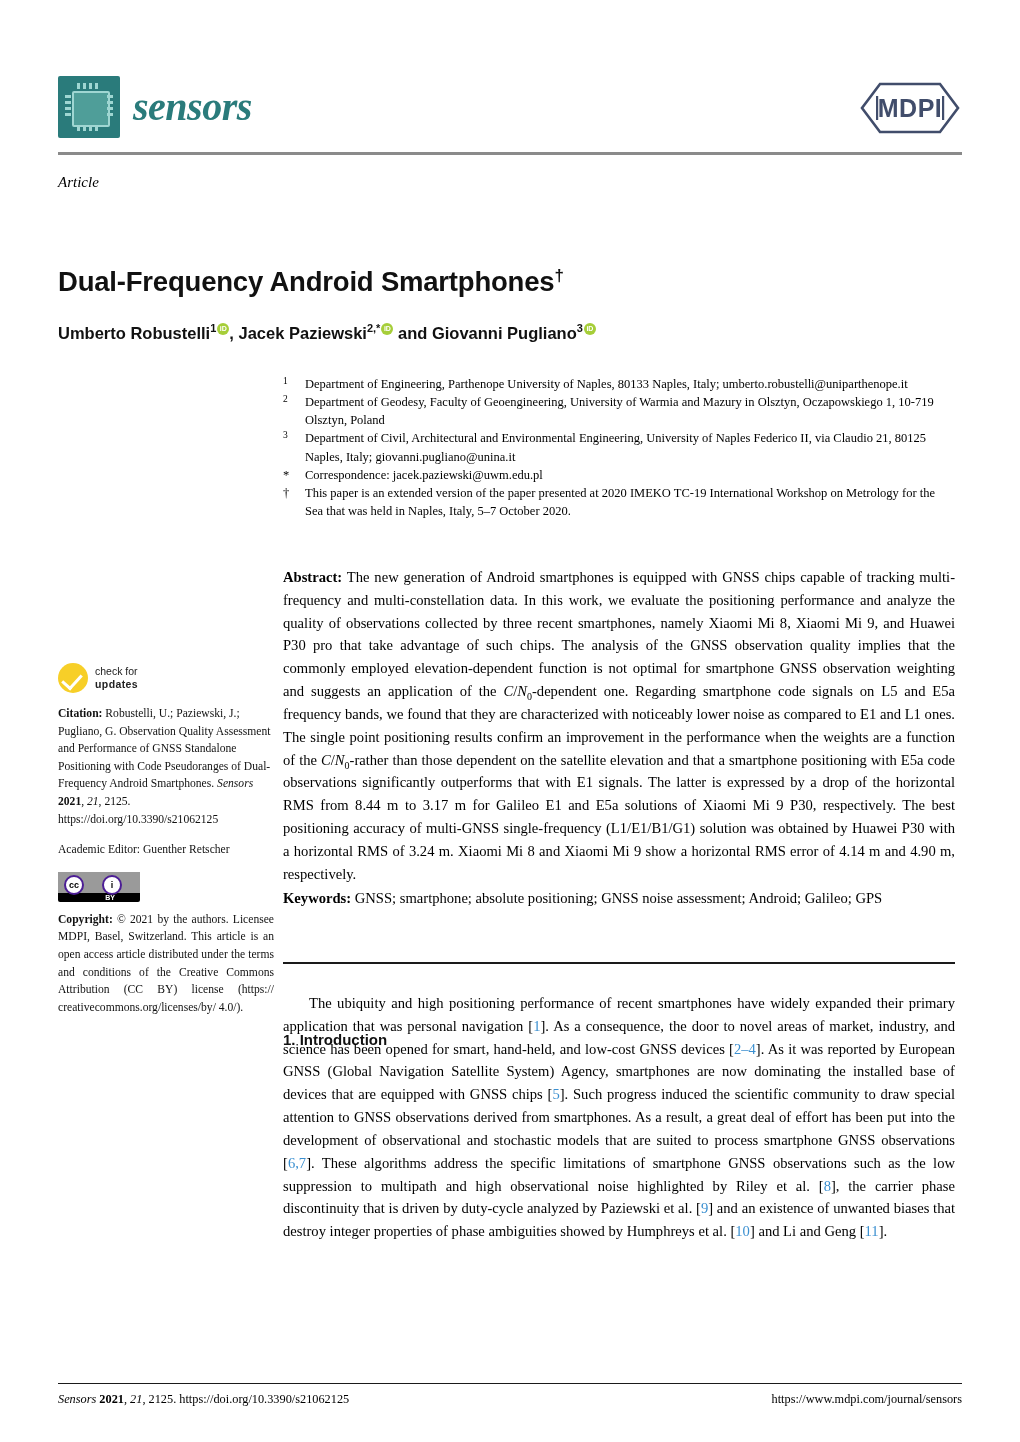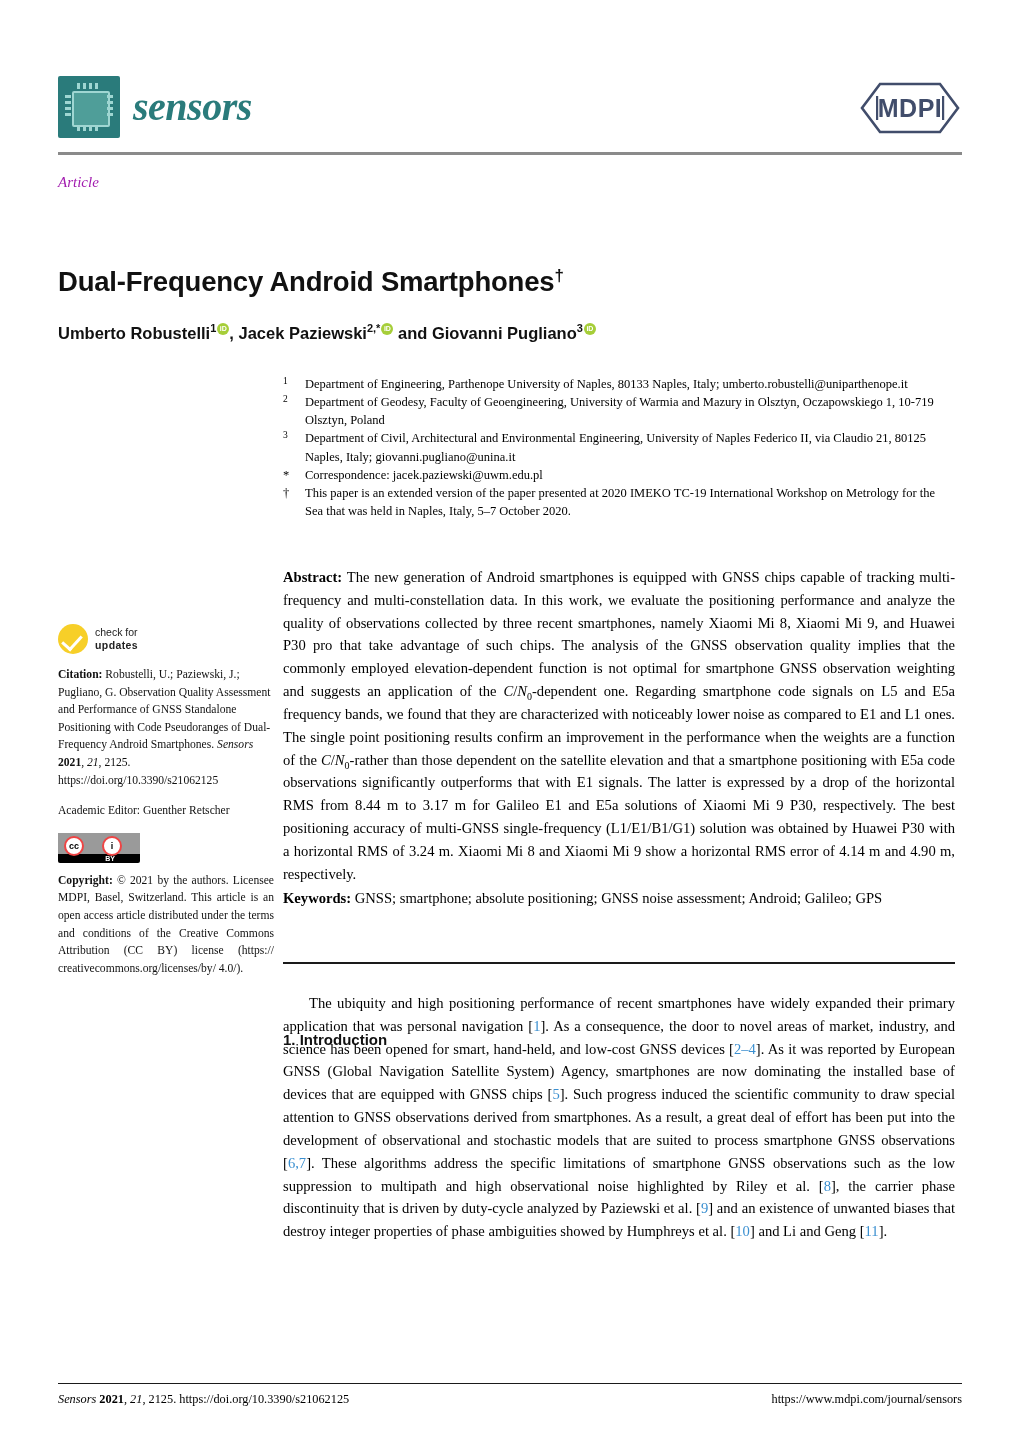--- a/index.html
+++ b/index.html
@@ -83,21 +83,21 @@
     background: #8a8a8a;
   }
 
   
   .article-kind {
     position: absolute;
     left: 58px;
     top: 174px;
     font-style: italic;
     font-size: 15px;
-    color: #a21caf;
+    color: #000000;
   }
   .paper-title {
     position: absolute;
     left: 58px;
     top: 194px;
     width: 880px;
     font-family: "Liberation Sans", sans-serif;
     font-weight: bold;
     font-size: 27.5px;
     line-height: 1.28;
@@ -228,21 +228,21 @@
     line-height: 1.565;
     text-align: justify;
     text-indent: 26px;
   }
   .cite { color: #3a8fd0; }
 
   
   .sidebar {
     position: absolute;
     left: 58px;
-    top: 624px;
+    top: 663px;
     width: 216px;
     font-size: 11.6px;
     line-height: 1.52;
     color: #111;
   }
   .cfu-badge {
     display: flex;
     align-items: center;
     margin-bottom: 12px;
   }
@@ -292,21 +292,21 @@
     left: 0; top: 0;
     width: 82px; height: 21px;
     background: #9a9a9a;
   }
   .cc-circ {
     position: absolute;
     top: 3px;
     width: 16px;
     height: 16px;
     border-radius: 50%;
-    border: 2px solid #ef4444;
+    border: 2px solid #4c1d95;
     background: #ffffff;
     font-family: "Liberation Sans", sans-serif;
     font-size: 9px;
     font-weight: bold;
     color: #000;
     text-align: center;
     line-height: 16px;
   }
   .cc-circ.left { left: 6px; }
   .cc-circ.right { left: 44px; }

